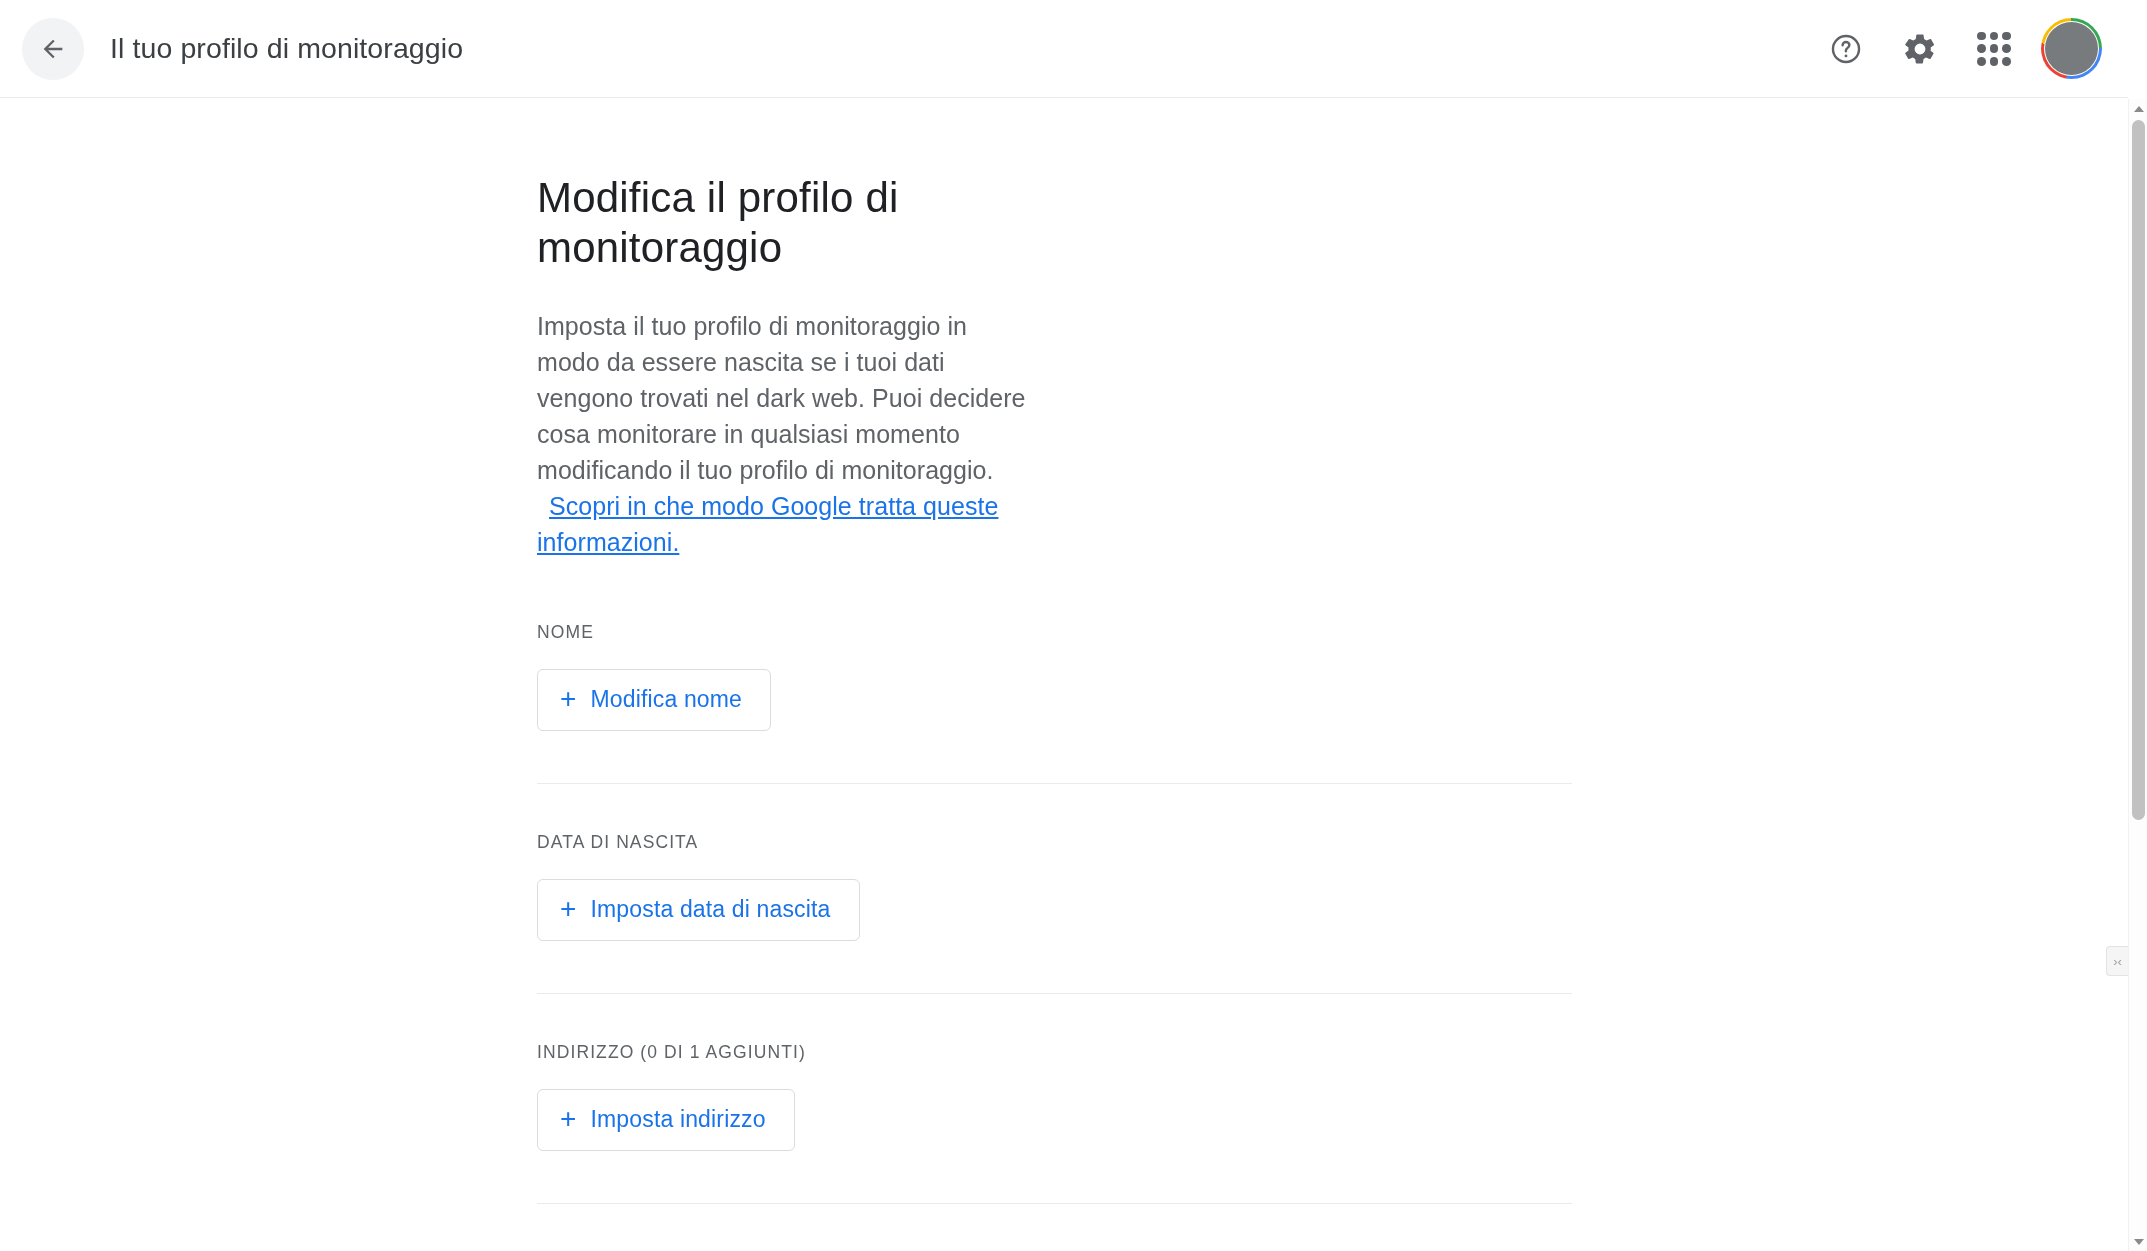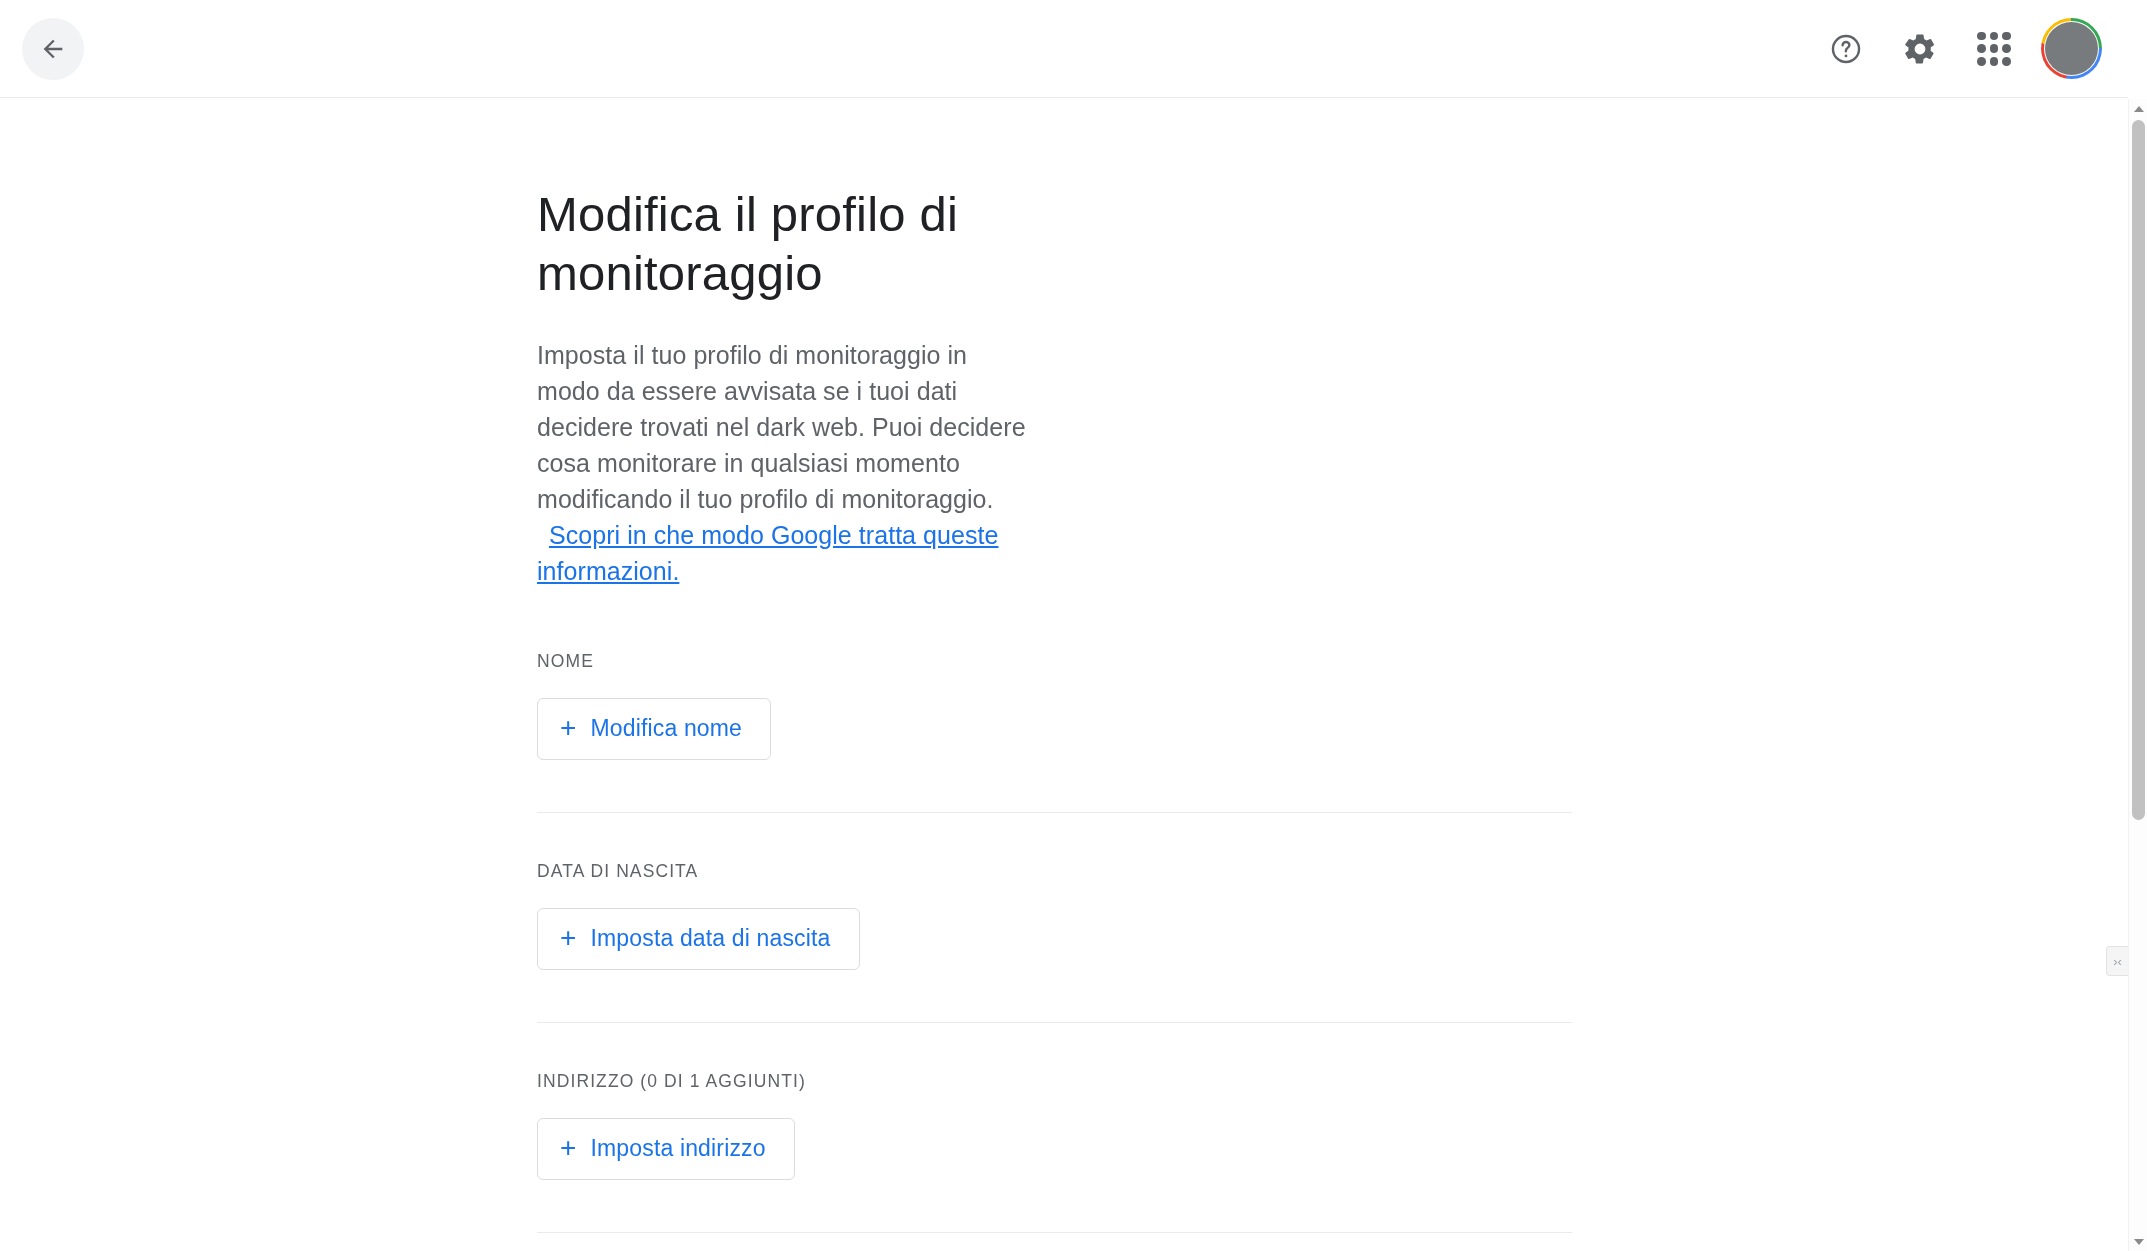--- a/index.html
+++ b/index.html
@@ -105,24 +105,24 @@
     overflow: hidden;
     background: #fff;
   }
   .inner {
     width: 1035px;
     margin: 0;
     padding-left: 537px;
     padding-top: 70px;
   }
   h1.page-title {
-    font-size: 49px;
+    font-size: 42px;
     font-weight: 400;
     color: #202124;
-    margin: 16px 0 34px 0;
+    margin: 4px 0 34px 0;
     letter-spacing: 0.2px;
     line-height: 1.2;
   }
   p.intro {
     font-size: 25px;
     line-height: 36px;
     color: #5f6368;
     margin: 0 0 62px 0;
     max-width: 1012px;
     letter-spacing: 0.05px;
@@ -235,20 +235,21 @@
 <body>
 
 <div class="topbar">
   <div class="back-btn">
     <span>
       <svg width="28" height="28" viewBox="0 0 24 24" fill="#5f6368" aria-hidden="true">
         <path d="M20 11H7.83l5.59-5.59L12 4l-8 8 8 8 1.41-1.41L7.83 13H20v-2z"></path>
       </svg>
     </span>
   </div>
+  <div class="topbar-title">Il tuo profilo di monitoraggio</div>
 
   <div class="topbar-right">
     <div class="icon-btn">
       <span>
         <svg width="34" height="34" viewBox="0 0 24 24" fill="none" stroke="#5f6368" stroke-width="1.7">
           <circle cx="12" cy="12" r="9.2"></circle>
           <path d="M9.6 9.3c0-1.3 1.1-2.2 2.4-2.2 1.3 0 2.4.9 2.4 2.1 0 1.1-.7 1.6-1.5 2.2-.7.5-1 .9-1 1.8v.4" stroke-linecap="round"></path>
           <circle cx="12" cy="16.9" r="1" fill="#5f6368" stroke="none"></circle>
         </svg>
       </span>
@@ -278,21 +279,21 @@
     </div>
   </div>
 </div>
 
 <div class="content">
   <div class="inner">
 
     <h1 class="page-title">Modifica il profilo di monitoraggio</h1>
 
     <p class="intro">
-      <span>Imposta il tuo profilo di monitoraggio in modo da essere avvisata se i tuoi dati decidere trovati nel dark web. Puoi decidere cosa monitorare in qualsiasi momento modificando il tuo profilo di monitoraggio. </span><a href="#">Scopri in che modo Google tratta queste informazioni.</a>
+      <span>Imposta il tuo profilo di monitoraggio in modo da essere nascita se i tuoi dati vengono trovati nel dark web. Puoi decidere cosa monitorare in qualsiasi momento modificando il tuo profilo di monitoraggio. </span><a href="#">Scopri in che modo Google tratta queste informazioni.</a>
     </p>
 
     <div>
       <div class="section-label">NOME</div>
       <button class="add-btn">
         <span class="plus">+</span>
         <span>Modifica nome</span>
       </button>
     </div>
 

